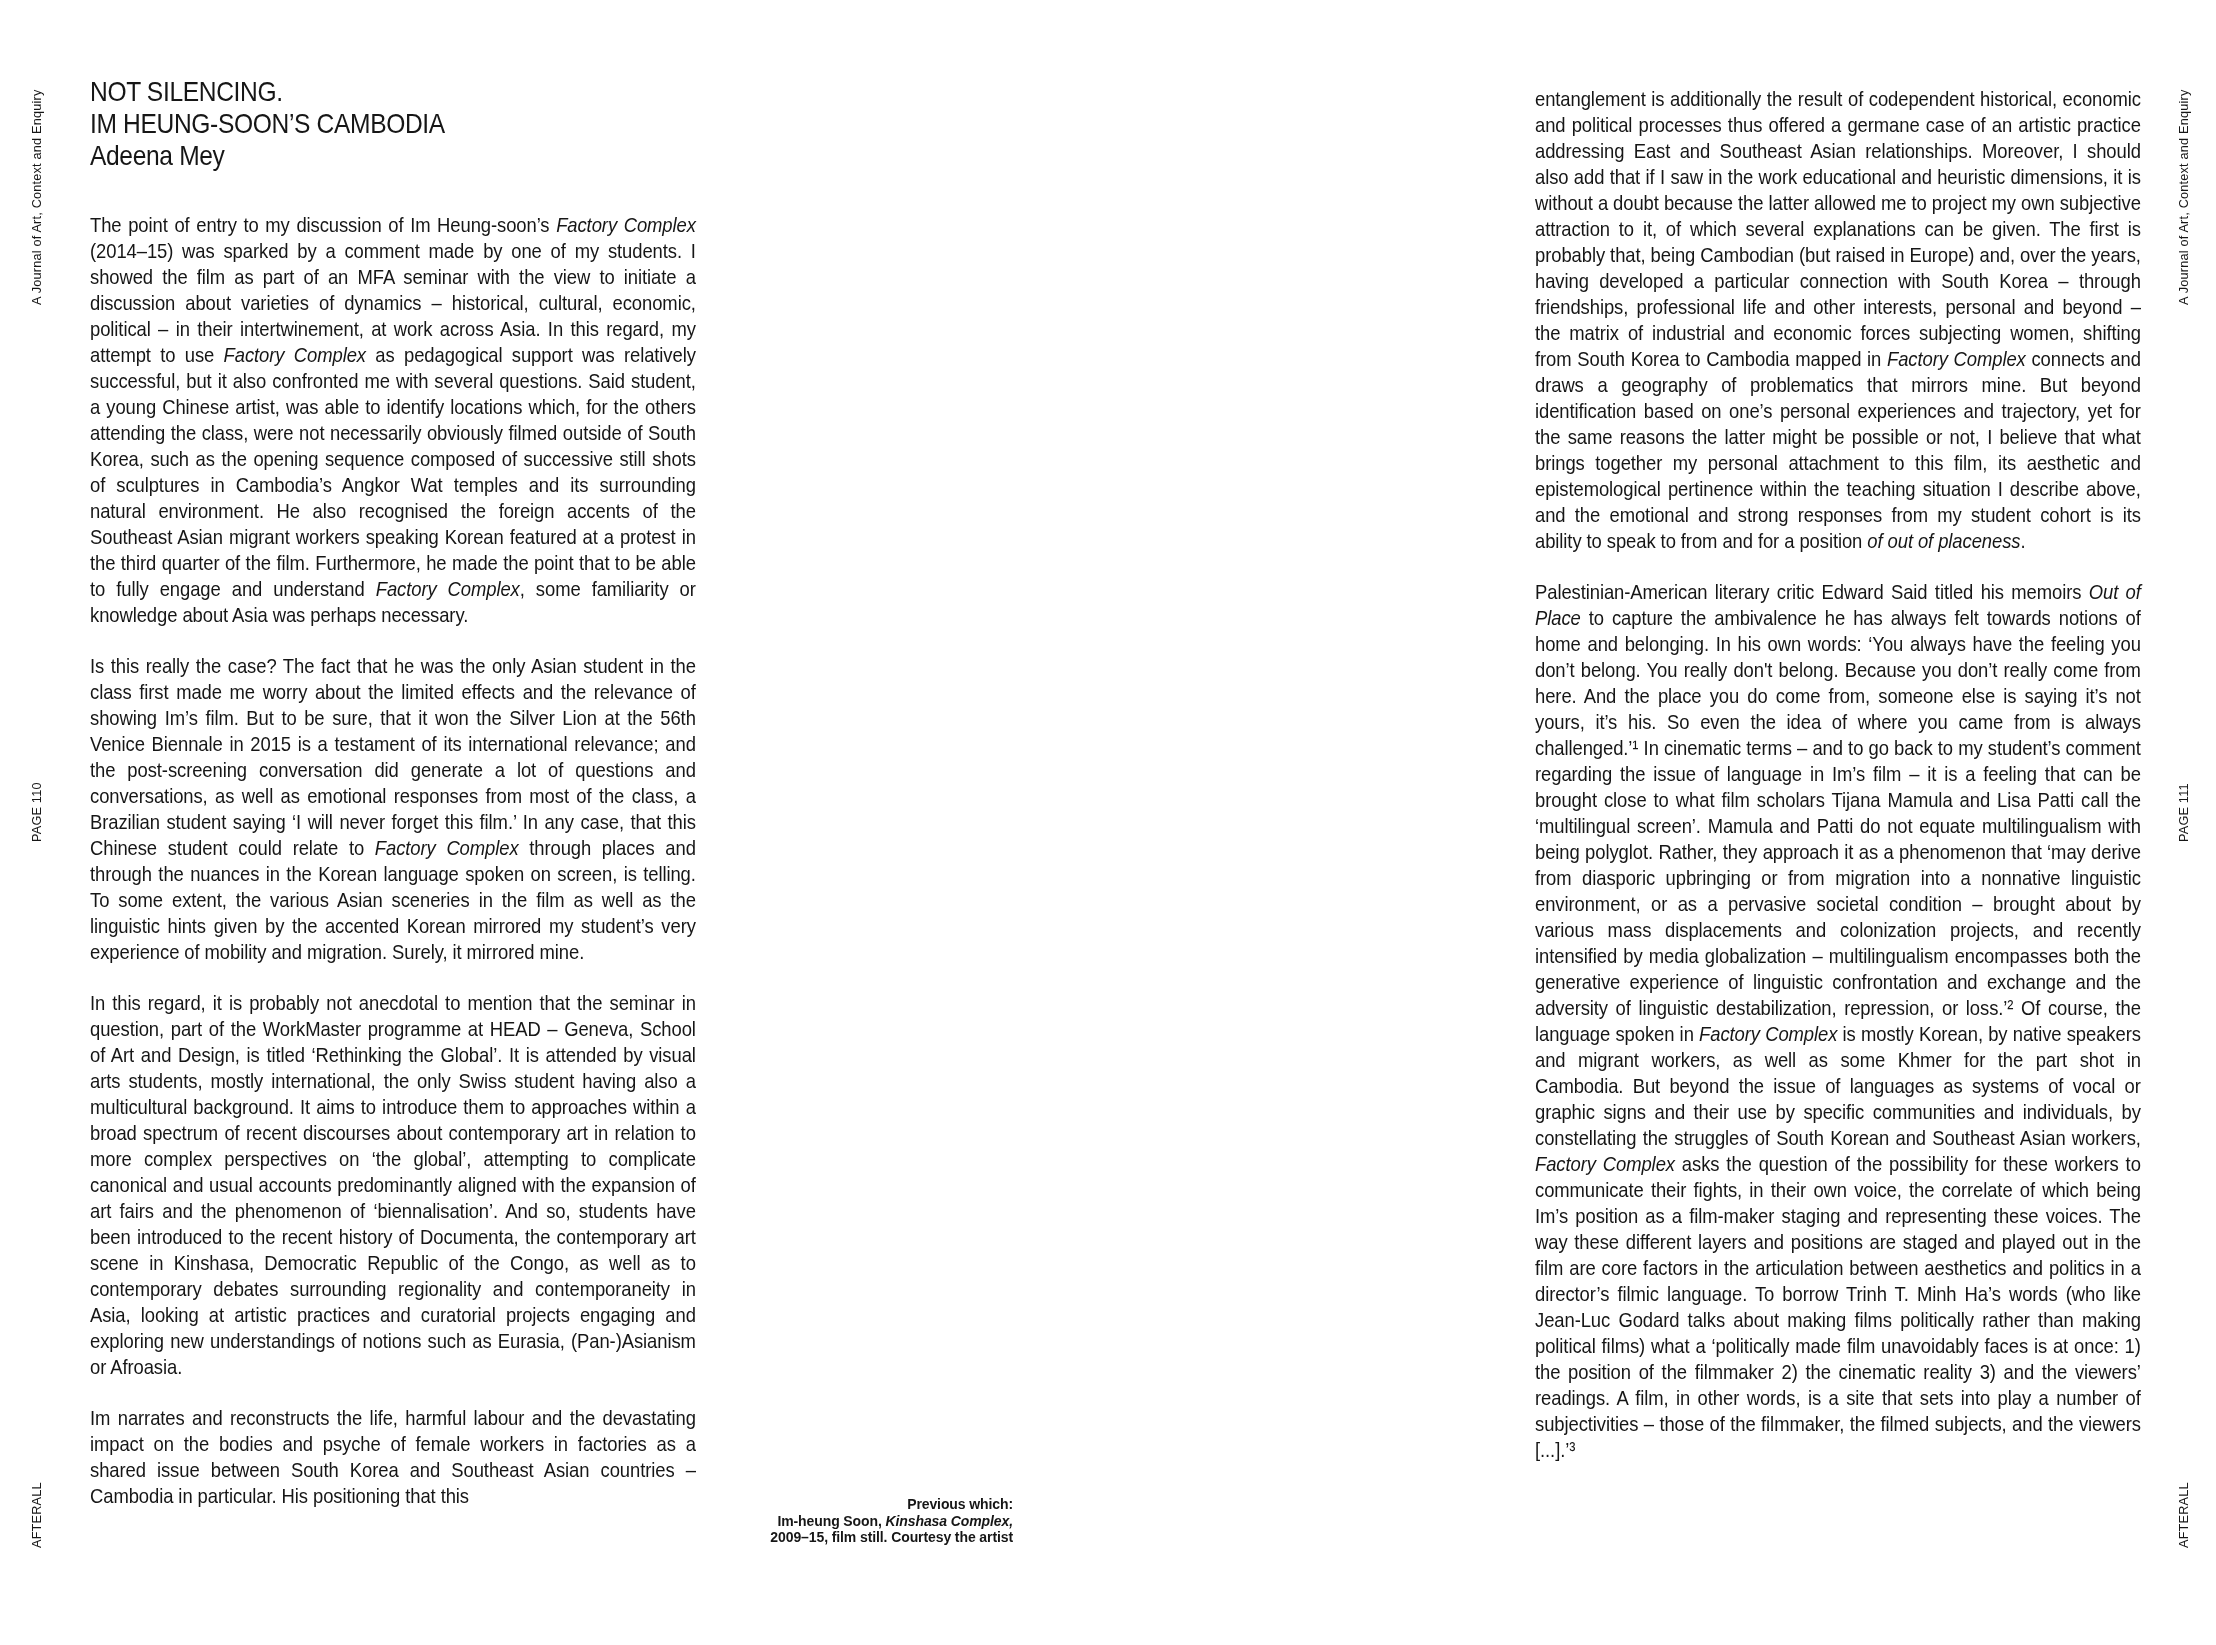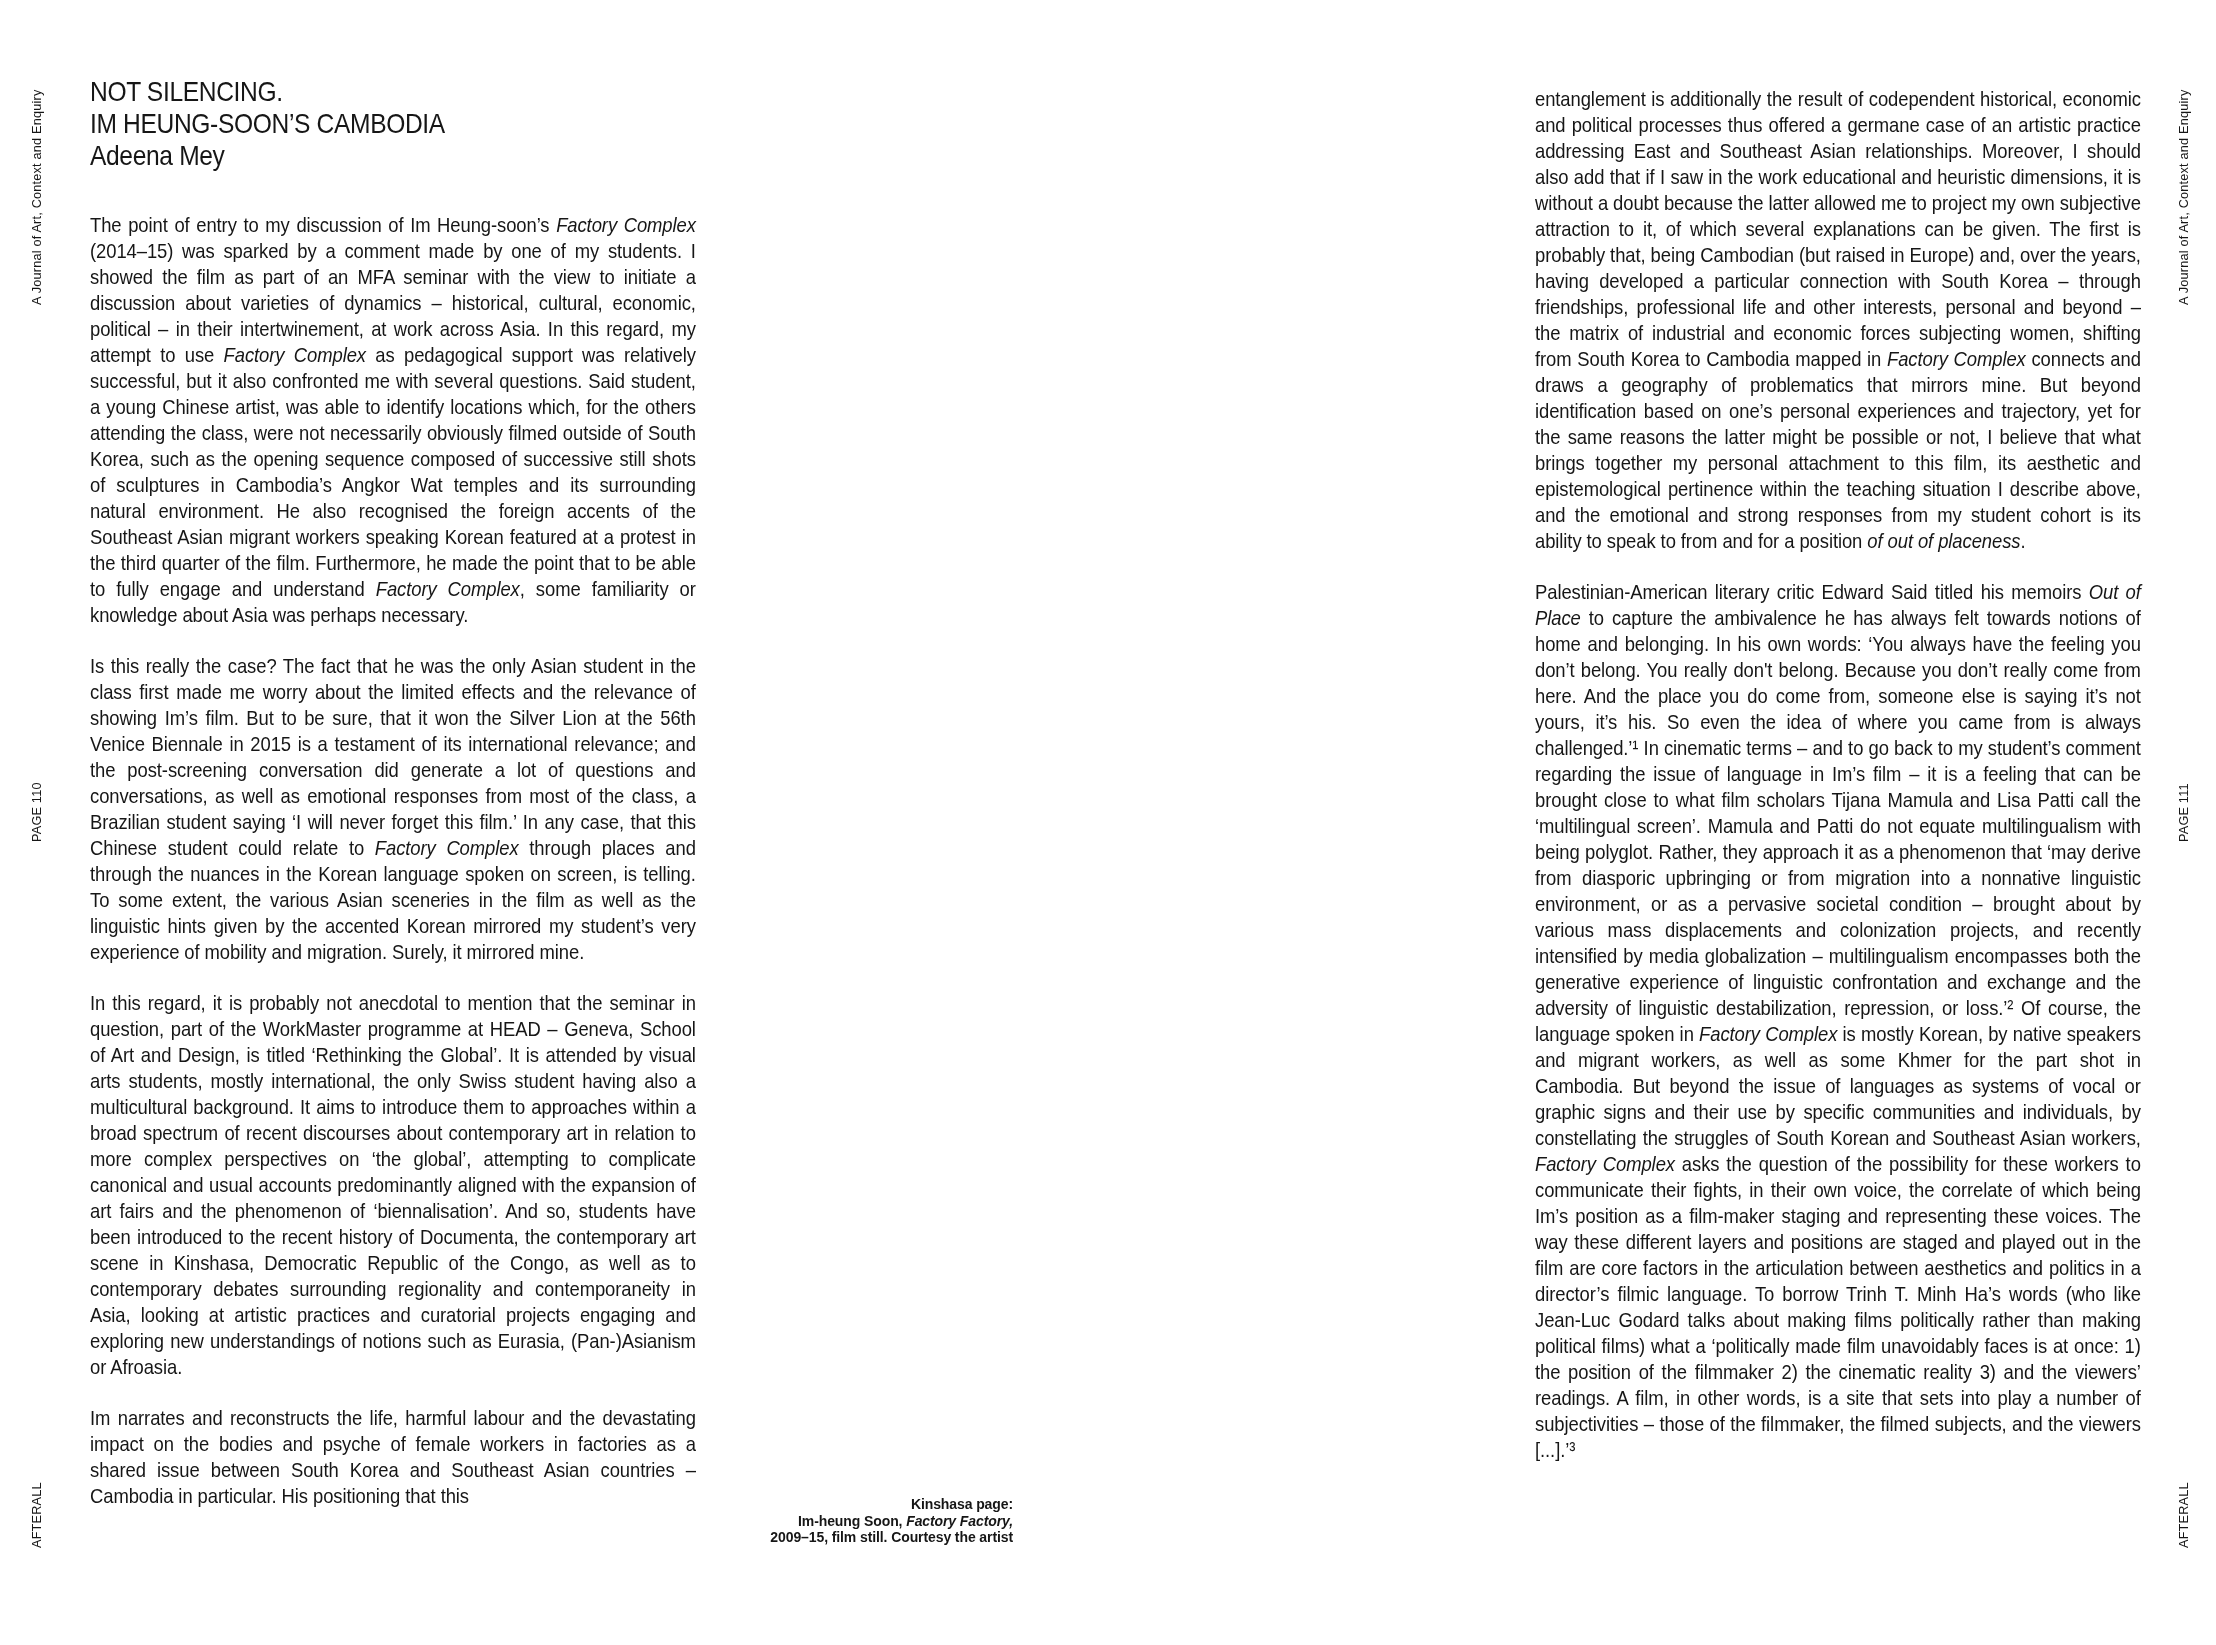--- a/index.html
+++ b/index.html
@@ -101,19 +101,19 @@
   </div>
 
   <div class="col col-right">
     <div class="body-text">
       <p>entanglement is additionally the result of codependent historical, economic and political processes thus offered a germane case of an artistic practice addressing East and Southeast Asian relationships. Moreover, I should also add that if I saw in the work educational and heuristic dimensions, it is without a doubt because the latter allowed me to project my own subjective attraction to it, of which several explanations can be given. The first is probably that, being Cambodian (but raised in Europe) and, over the years, having developed a particular connection with South Korea – through friendships, professional life and other interests, personal and beyond – the matrix of industrial and economic forces subjecting women, shifting from South Korea to Cambodia mapped in <em>Factory Complex</em> connects and draws a geography of problematics that mirrors mine. But beyond identification based on one’s personal experiences and trajectory, yet for the same reasons the latter might be possible or not, I believe that what brings together my personal attachment to this film, its aesthetic and epistemological pertinence within the teaching situation I describe above, and the emotional and strong responses from my student cohort is its ability to speak to from and for a position <em>of out of placeness</em>.</p>
       <p>Palestinian-American literary critic Edward Said titled his memoirs <em>Out of Place</em> to capture the ambivalence he has always felt towards notions of home and belonging. In his own words: ‘You always have the feeling you don’t belong. You really don't belong. Because you don’t really come from here. And the place you do come from, someone else is saying it’s not yours, it’s his. So even the idea of where you came from is always challenged.’¹ In cinematic terms – and to go back to my student’s comment regarding the issue of language in Im’s film – it is a feeling that can be brought close to what film scholars Tijana Mamula and Lisa Patti call the ‘multilingual screen’. Mamula and Patti do not equate multilingualism with being polyglot. Rather, they approach it as a phenomenon that ‘may derive from diasporic upbringing or from migration into a nonnative linguistic environment, or as a pervasive societal condition – brought about by various mass displacements and colonization projects, and recently intensified by media globalization – multilingualism encompasses both the generative experience of linguistic confrontation and exchange and the adversity of linguistic destabilization, repression, or loss.’² Of course, the language spoken in <em>Factory Complex</em> is mostly Korean, by native speakers and migrant workers, as well as some Khmer for the part shot in Cambodia. But beyond the issue of languages as systems of vocal or graphic signs and their use by specific communities and individuals, by constellating the struggles of South Korean and Southeast Asian workers, <em>Factory Complex</em> asks the question of the possibility for these workers to communicate their fights, in their own voice, the correlate of which being Im’s position as a film-maker staging and representing these voices. The way these different layers and positions are staged and played out in the film are core factors in the articulation between aesthetics and politics in a director’s filmic language. To borrow Trinh T. Minh Ha’s words (who like Jean-Luc Godard talks about making films politically rather than making political films) what a ‘politically made film unavoidably faces is at once: 1) the position of the filmmaker 2) the cinematic reality 3) and the viewers’ readings. A film, in other words, is a site that sets into play a number of subjectivities – those of the filmmaker, the filmed subjects, and the viewers [...].’³</p>
     </div>
   </div>
 
   <div class="caption">
-    <div>Kinshasa page:</div>
-    <div>Im-heung Soon, <em>Factory Factory,</em></div>
+    <div>Previous which:</div>
+    <div>Im-heung Soon, <em>Kinshasa Complex,</em></div>
     <div>2009–15, film still. Courtesy the artist</div>
   </div>
 
 </div>
 
 
 </body></html>

